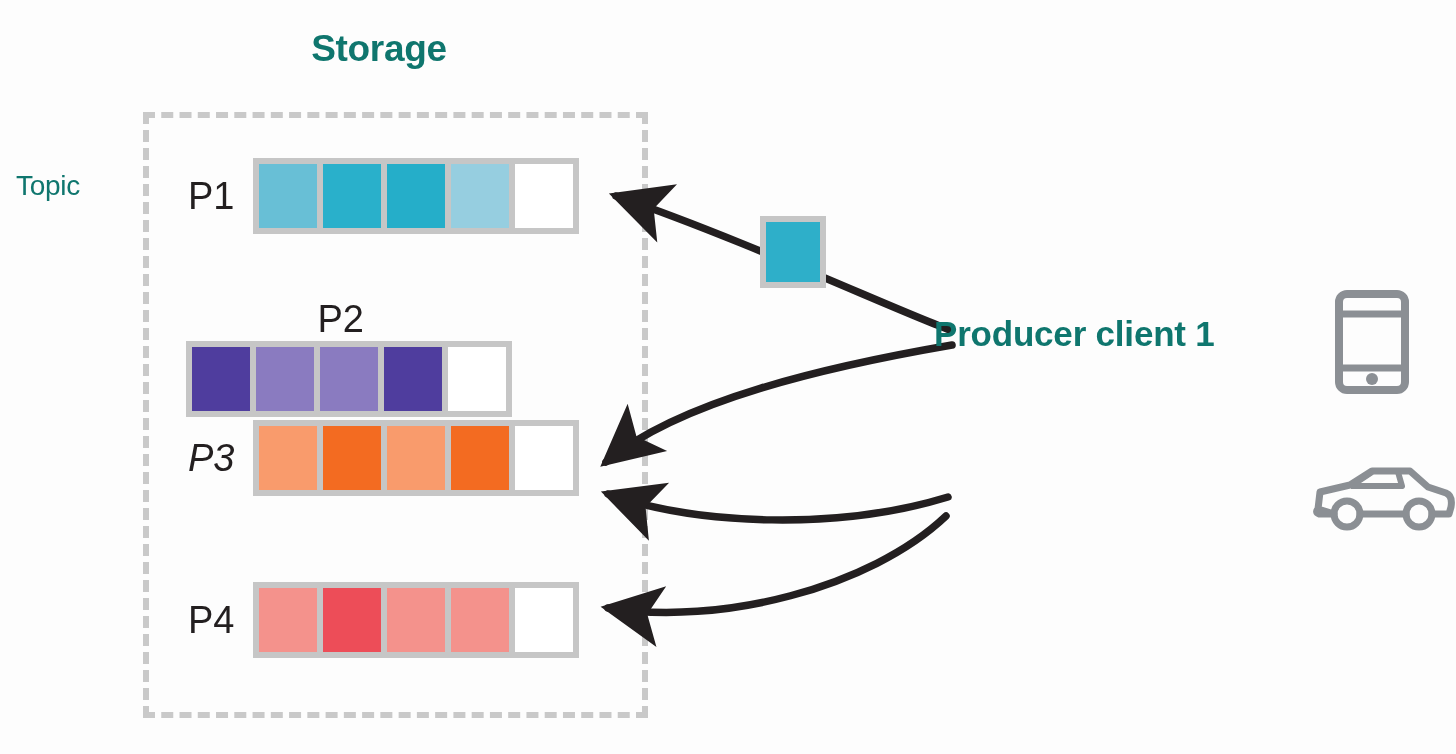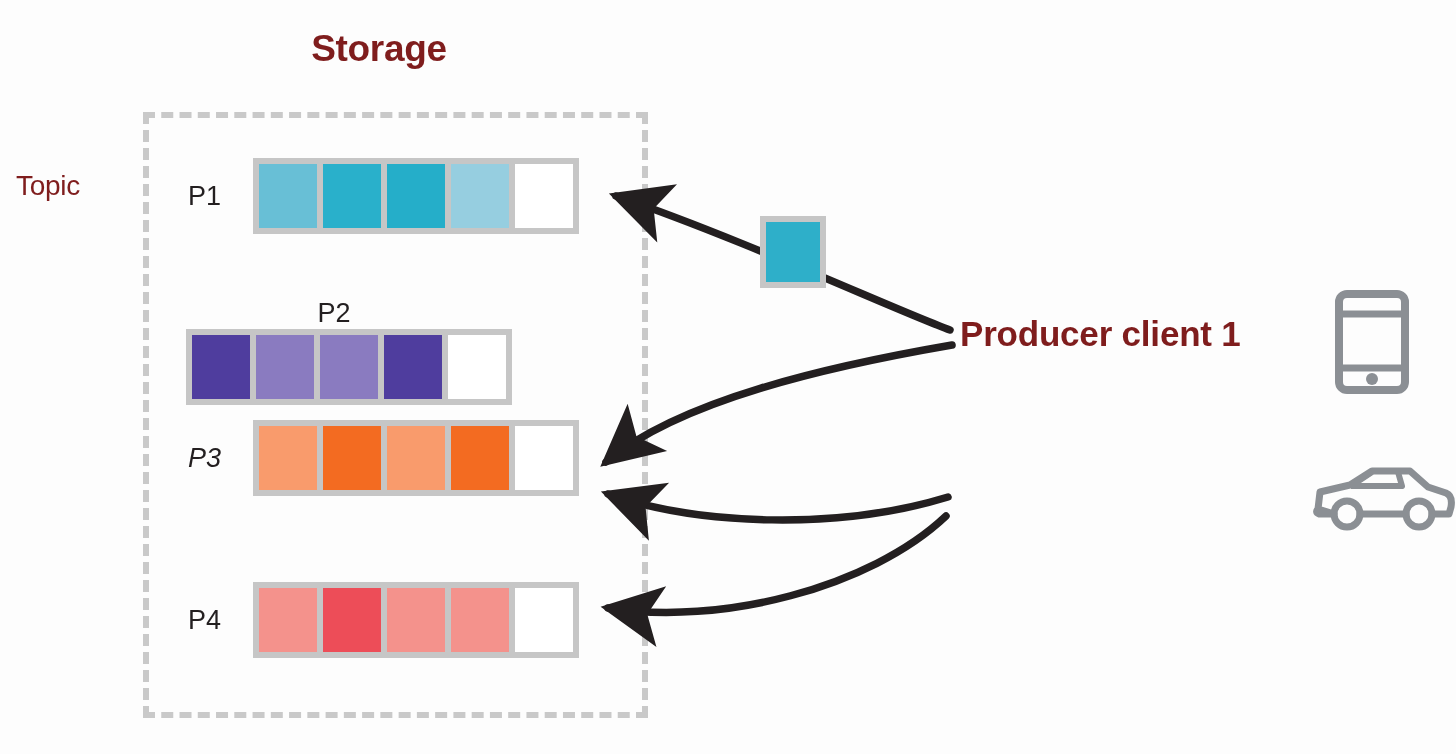--- a/index.html
+++ b/index.html
@@ -21,21 +21,21 @@
   .svg-layer {
     position: absolute;
     left: 0;
     top: 0;
     width: 1456px;
     height: 754px;
     pointer-events: none;
   }
   .lbl {
     position: absolute;
-    color: #7f1d1d;
+    color: #0f766e;
     white-space: pre;
     line-height: 1.14;
   }
 
   
   #storage-title {
     left: 0;
     top: 28px;
     width: 758px;
     text-align: center;
@@ -67,21 +67,21 @@
   
   .partition-row {
     position: absolute;
     left: 186px;
     height: 76px;
     display: flex;
     align-items: center;
   }
   .partition-name {
     width: 67px;
-    font-size: 27px;
+    font-size: 38px;
     color: #231f20;
     text-align: left;
     padding-left: 2px;
     box-sizing: border-box;
   }
   .partition-track {
     display: flex;
     background: #c6c6c6;
     padding: 6px;
     box-sizing: border-box;
@@ -121,21 +121,21 @@
   
   #event-annotation {
     left: 714px;
     top: 64px;
     font-size: 31px;
     line-height: 1.38;
   }
 
   
   #producer-1-label {
-    left: 960px;
+    left: 934px;
     top: 314px;
     font-size: 35px;
     font-weight: bold;
     letter-spacing: -0.2px;
   }
   #producer-2-label {
     left: 958px;
     top: 476px;
     font-size: 35px;
     font-weight: bold;

